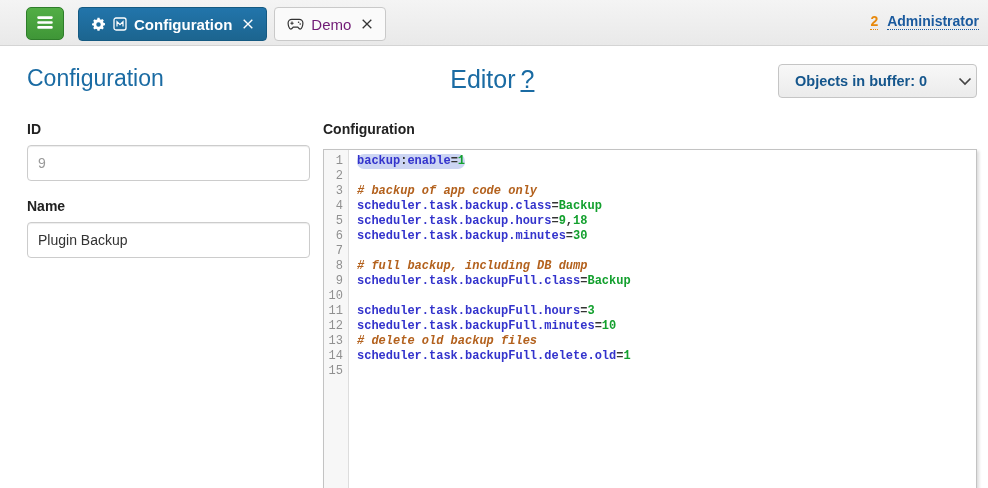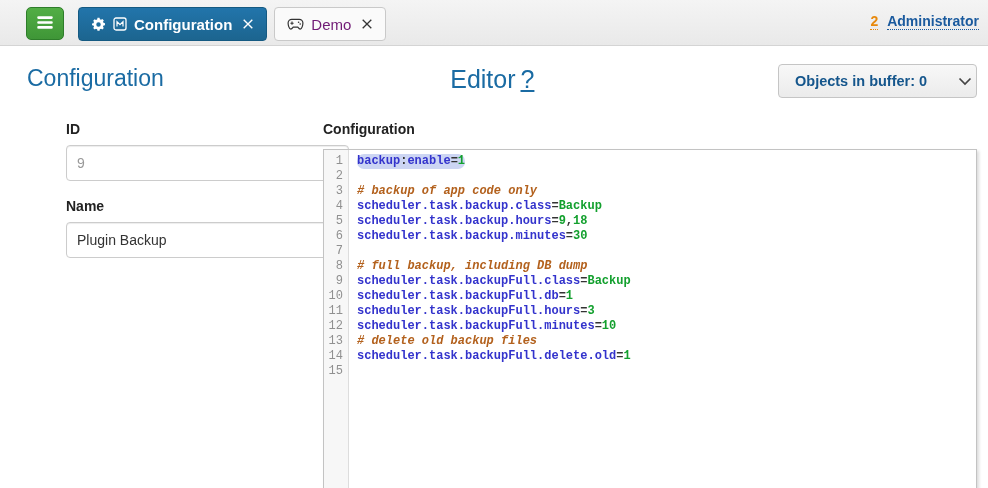--- a/index.html
+++ b/index.html
@@ -33,21 +33,21 @@
     color:var(--accent-blue); }
   .subtitle { position:absolute; left:50%; transform:translateX(-52%); top:7px; font-size:25px;
     color:var(--accent-blue); white-space:nowrap; }
   .help-link { color:var(--accent-blue); text-decoration:underline; margin-left:5px; cursor:pointer; }
   .buffer-dropdown { position:absolute; right:11px; top:6px; width:199px; height:34px;
     background:linear-gradient(#f8f8f8,#ebebeb); border:1px solid #c5c5c5; border-radius:4px;
     display:flex; align-items:center; padding:0 4px 0 16px; cursor:pointer; }
   .buffer-label { font-size:14.5px; font-weight:bold; color:#15568c; flex:1; }
 
   
-  .left-col { position:absolute; left:27px; top:121px; width:283px;margin-left:39px; }
+  .left-col { position:absolute; left:27px; top:121px; width:283px; }
   .field-label { display:block; font-size:14px; font-weight:bold; color:#222; margin-bottom:8px; }
   .input { display:block; width:100%; height:36px; border:1px solid #ccc; border-radius:4px;
     padding:0 10px; font-family:"Liberation Sans",sans-serif; font-size:14px; color:#333;
     box-shadow: inset 0 1px 1px rgba(0,0,0,.075); margin-bottom:17px; background:#fff; }
   .input-muted { color:#999; }
 
   
   .right-col { position:absolute; left:323px; top:121px; width:654px; bottom:0; }
   .editor { position:absolute; top:28px; left:0; right:0; bottom:-2px;
     border:1px solid #c3c3c3; background:
@@ -180,21 +180,20 @@
           <div class="code-line">
             <span class="ln">8</span>
             <span class="lc"><span class="tok-comment"># full backup, including DB dump</span></span>
           </div>
           <div class="code-line">
             <span class="ln">9</span>
             <span class="lc"><span class="tok-key">scheduler.task.backupFull.class</span><span class="tok-sep">=</span><span class="tok-value">Backup</span></span>
           </div>
           <div class="code-line">
             <span class="ln">10</span>
-            <span class="lc"><span class="tok-key">scheduler.task.backupFull.db</span><span class="tok-sep">=</span><span class="tok-value">1</span></span>
           </div>
           <div class="code-line">
             <span class="ln">11</span>
             <span class="lc"><span class="tok-key">scheduler.task.backupFull.hours</span><span class="tok-sep">=</span><span class="tok-value">3</span></span>
           </div>
           <div class="code-line">
             <span class="ln">12</span>
             <span class="lc"><span class="tok-key">scheduler.task.backupFull.minutes</span><span class="tok-sep">=</span><span class="tok-value">10</span></span>
           </div>
           <div class="code-line">

